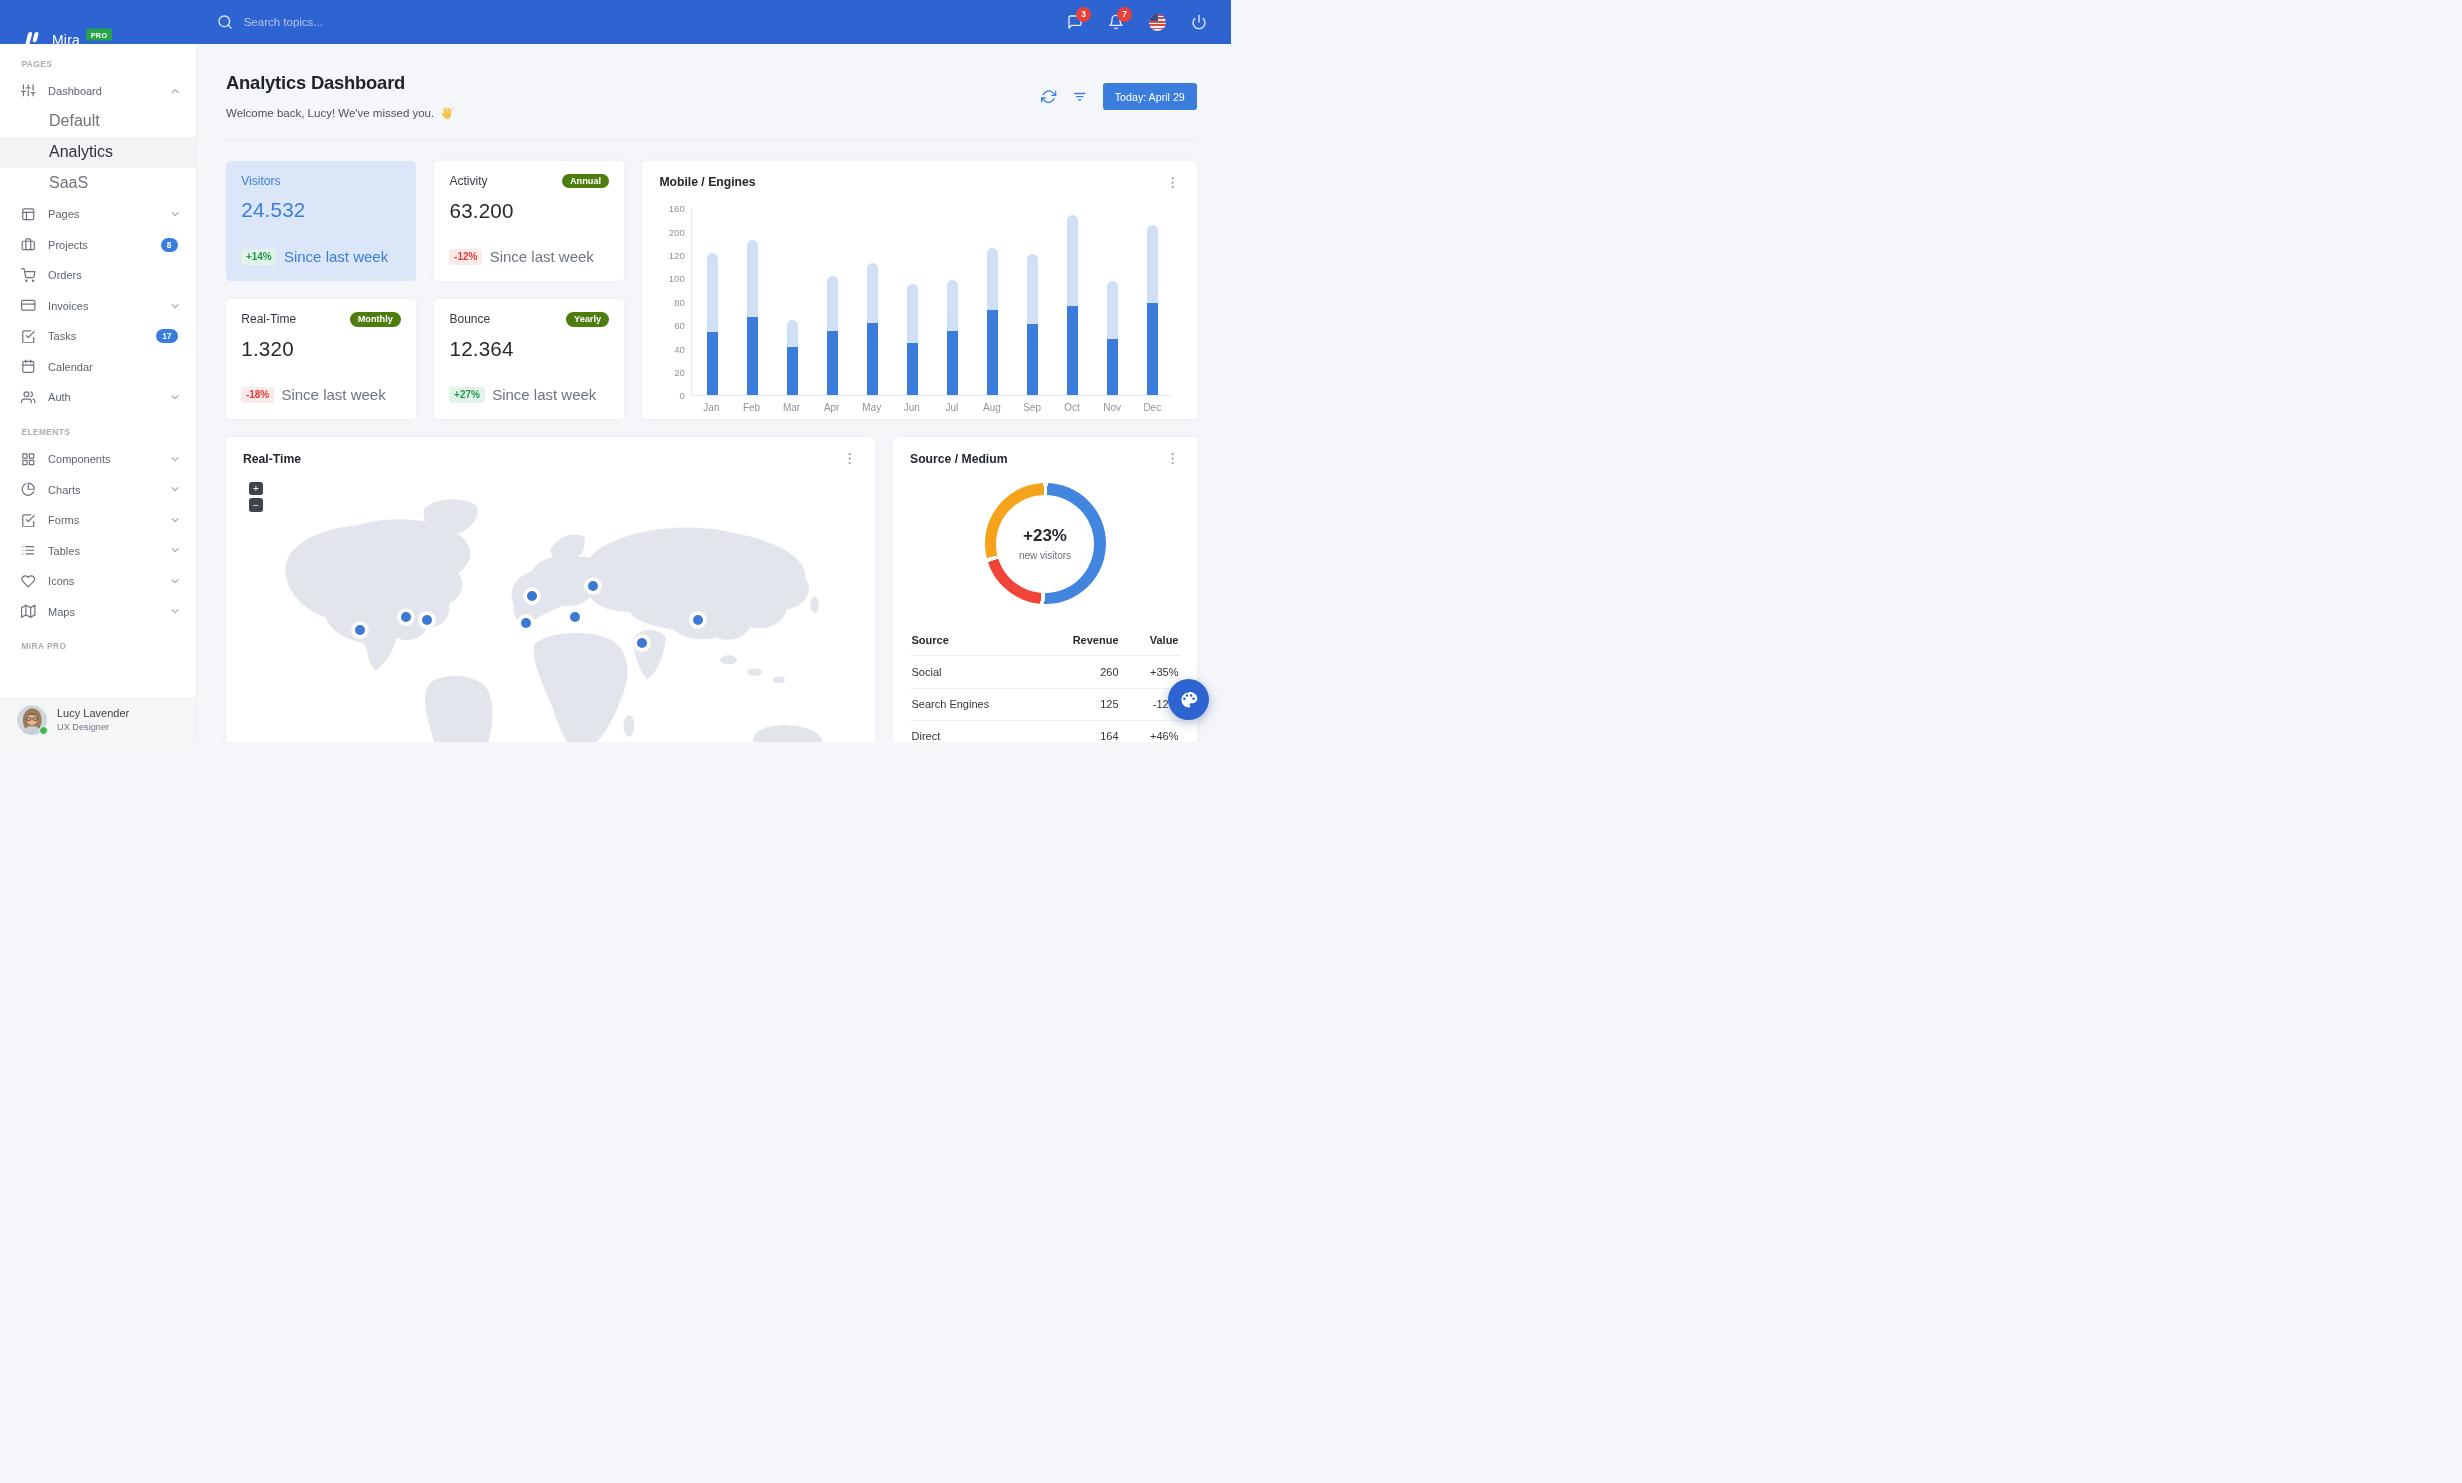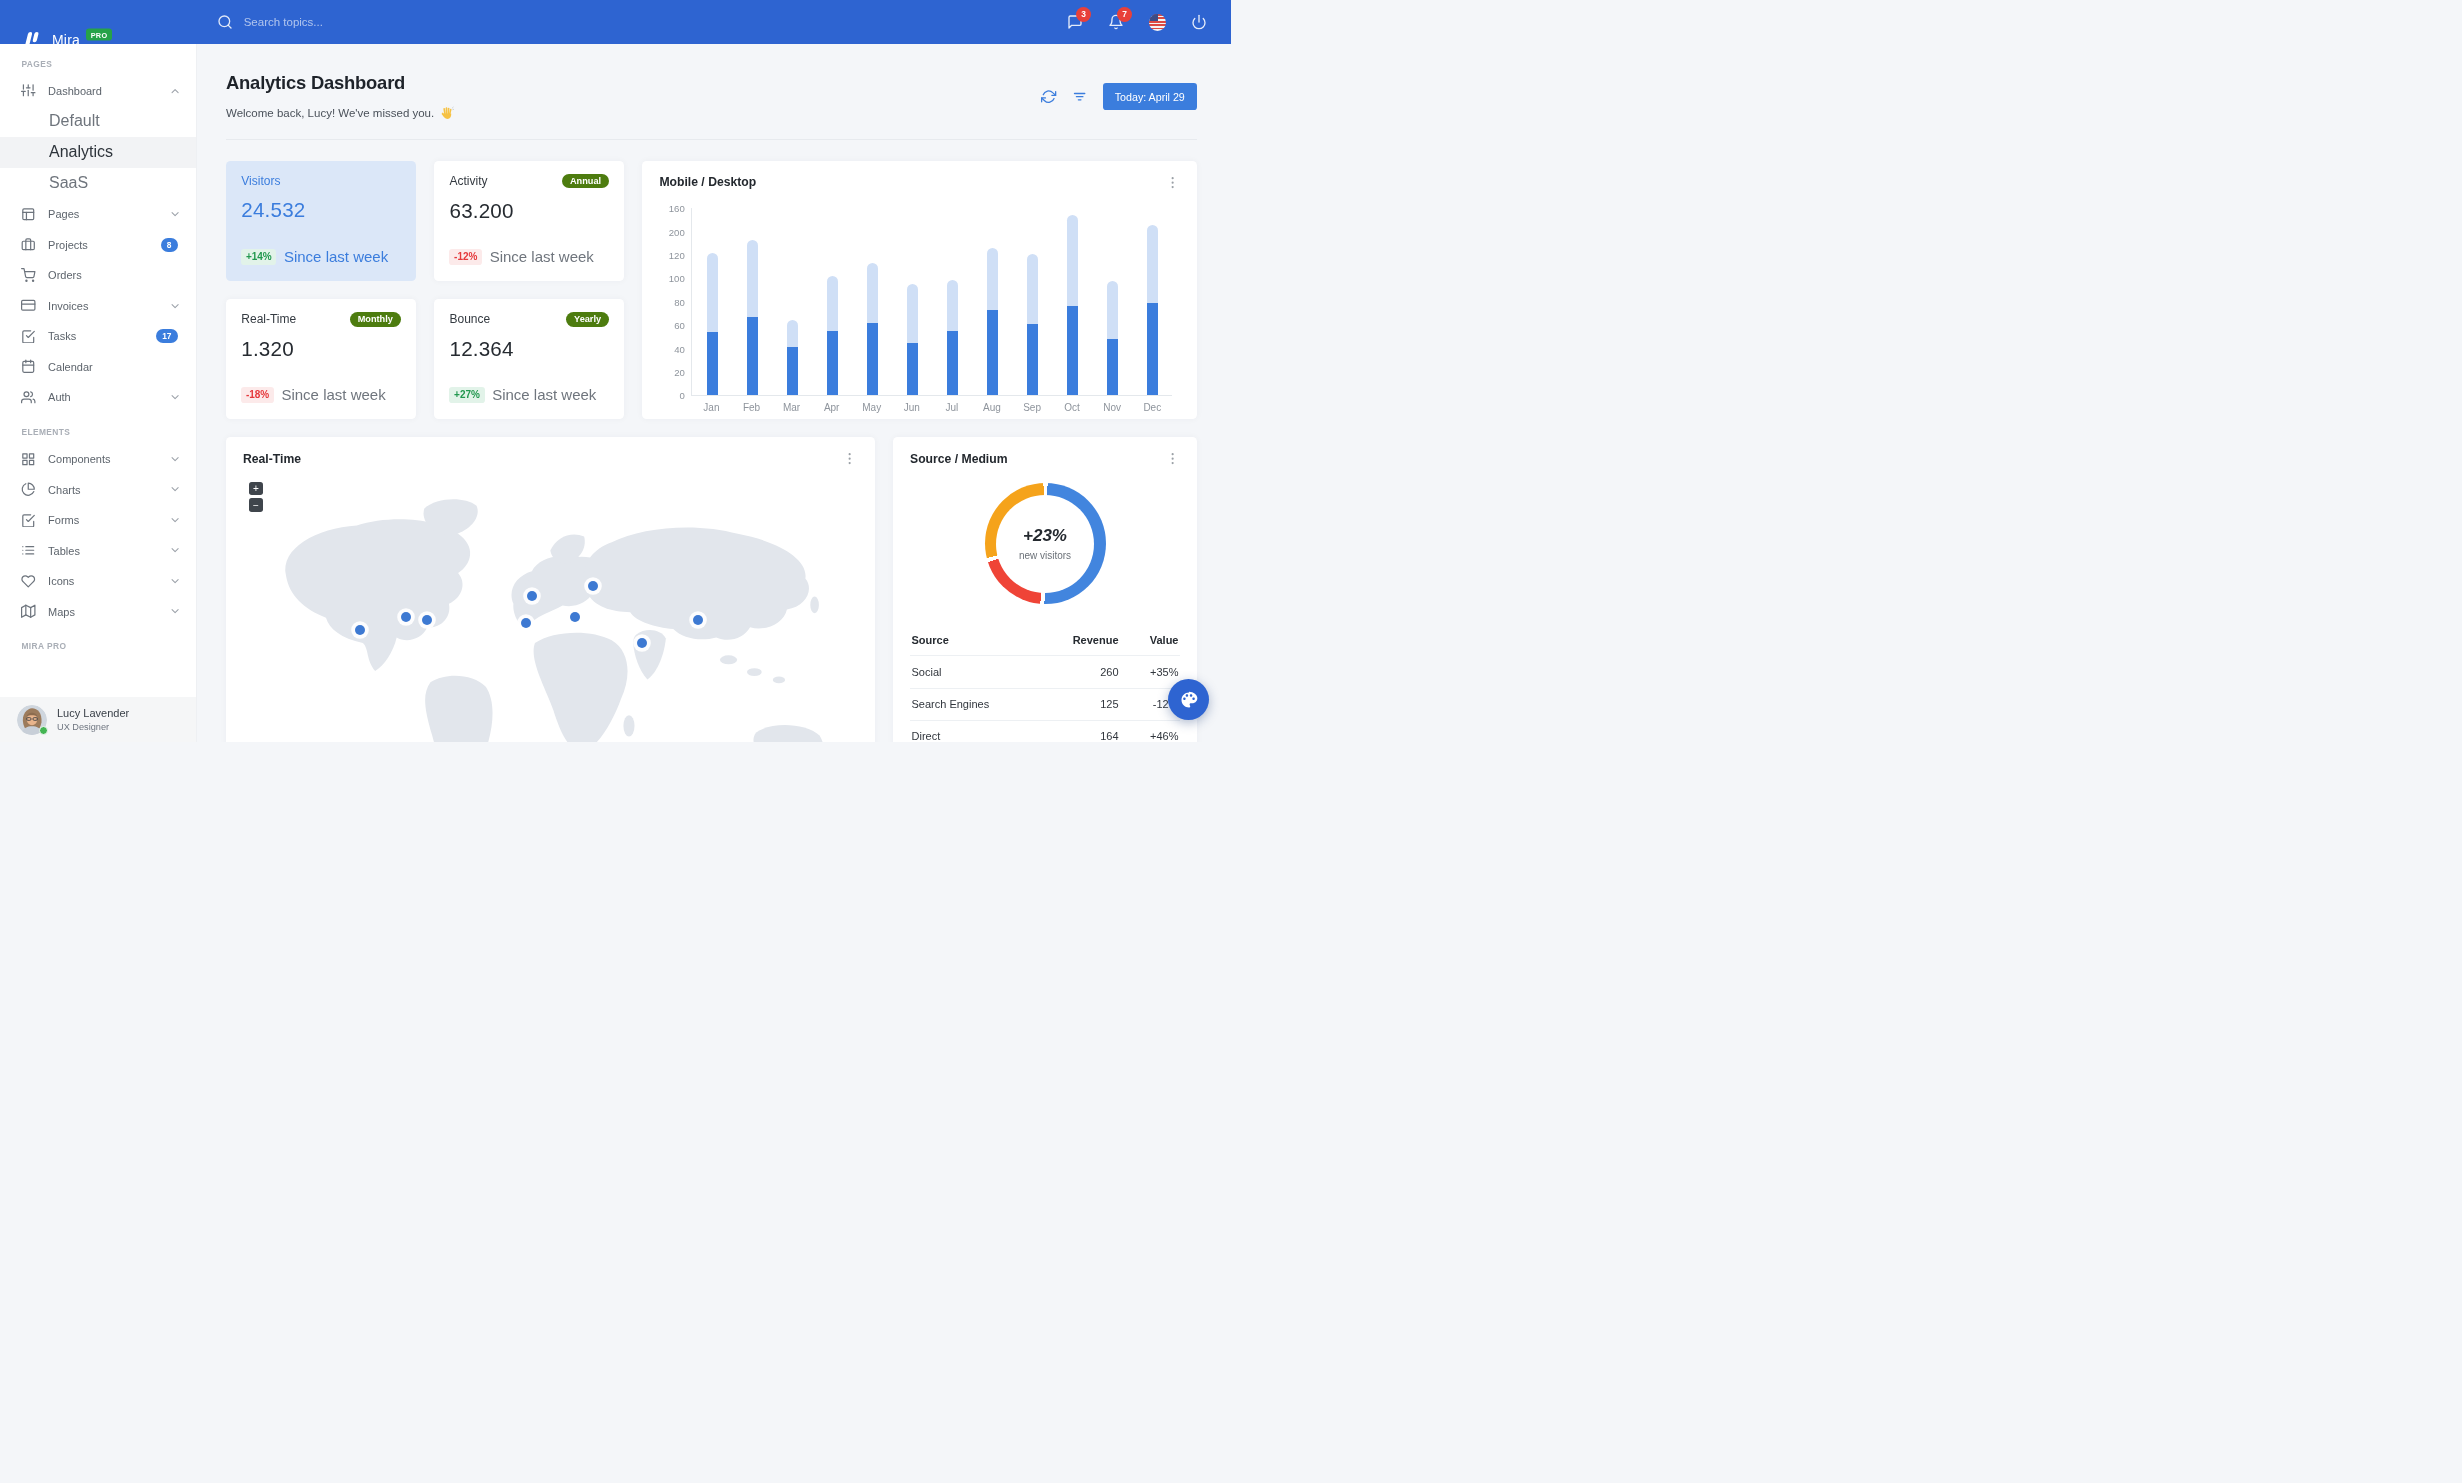--- a/index.html
+++ b/index.html
@@ -111,21 +111,21 @@
   .zoom-btn { width:13.8px; height:13.8px; background:#3f454c; color:#fff; border:none; border-radius:2.7px;
     font-size:10px; line-height:13px; text-align:center; cursor:pointer; font-family:inherit; padding:0; }
   .marker { position:absolute; width:10px; height:10px; border-radius:50%; background:#3d79d2;
     box-shadow:0 0 0 3.8px rgba(255,255,255,.92); transform:translate(-50%,-50%); cursor:pointer; z-index:2; }
 
   
   .src-card { padding:13.8px 17px; height:398px; }
   .donut { position:relative; width:121px; height:121px; border-radius:50%; margin:17px auto 0; }
   .donut-hole { position:absolute; inset:11.5px; background:#fff; border-radius:50%;
     display:flex; flex-direction:column; align-items:center; justify-content:center; }
-  .donut-value { font-size:17px; font-weight:bold; color:#24292f;font-style:italic; }
+  .donut-value { font-size:17px; font-weight:bold; color:#24292f; }
   .donut-label { font-size:10px; color:#6b7178; margin-top:3.8px; }
   .src-table { margin-top:20px; }
   .trow { display:grid; grid-template-columns:1fr 73px 60px; align-items:center;
     padding:9.6px 1.5px; border-bottom:0.8px solid #edf0f3; }
   .trow:last-child { border-bottom:none; }
   .trow .c { font-size:11px; color:#31363d; }
   .trow .c.num { text-align:right; }
   .trow.thead .c { font-weight:bold; color:#262b31; }
   .val-success { color:#4bbf73; }
   .val-danger { color:#e5383b; }
@@ -445,21 +445,21 @@
      <div class="stat-value">12.364</div>
      <div class="stat-bottom">
        <span class="delta success">+27%</span>
        <span class="stat-note">Since last week</span>
      </div>
             </section>
           </div>
 
         <section class="card chart-card">
           <div class="card-head">
-            <h2 class="card-title">Mobile / Desktop</h2>
+            <h2 class="card-title">Mobile / Engines</h2>
             <svg class="kebab ic" viewBox="0 0 24 24">
                 <g fill="currentColor">
                   <circle cx="12" cy="5" r="1.7"></circle>
                   <circle cx="12" cy="12" r="1.7"></circle>
                   <circle cx="12" cy="19" r="1.7"></circle>
                 </g>
               </svg>
           </div>
           <div class="plot">
             <div class="bars">

